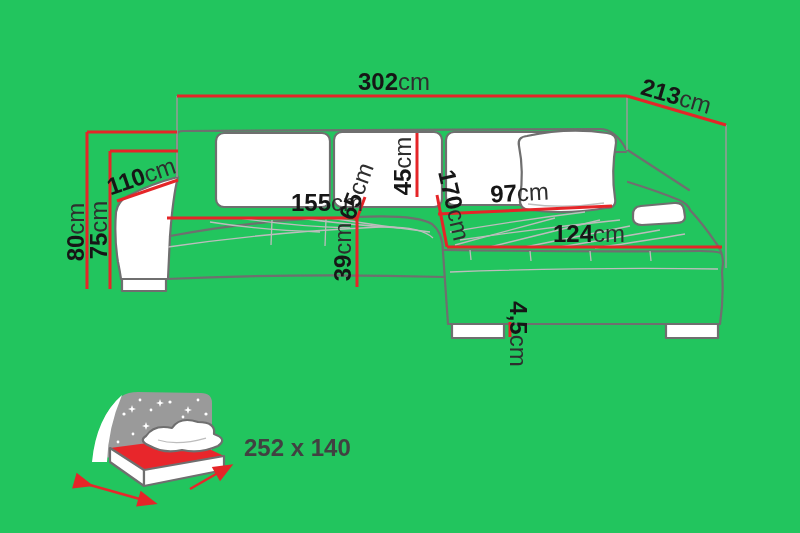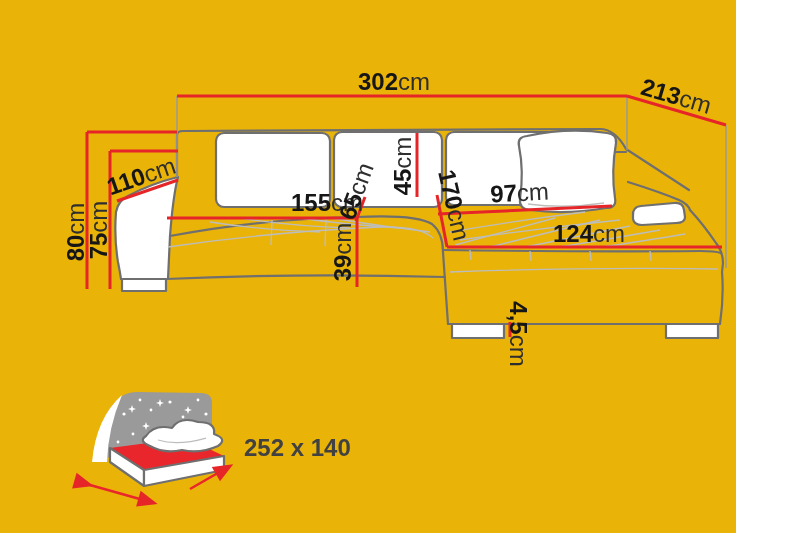--- a/index.html
+++ b/index.html
@@ -1,16 +1,16 @@
 <!DOCTYPE html>
 <html><head>
 <meta charset="utf-8">
 <style>
   html,body{margin:0;padding:0;background:#ffffff;}
-  .canvas{position:relative;width:736px;height:533px;background:#eab308;overflow:hidden;}
+  .canvas{position:relative;width:800px;height:533px;background:#22c55e;overflow:hidden;}
   svg{display:block;}
   text{font-family:"Liberation Sans",sans-serif;font-size:24px;}
   .n{font-weight:700;fill:#161616;}
   .u{font-weight:400;fill:#2e2e2e;}
   .dim{stroke:#e52528;stroke-width:3;fill:none;stroke-linecap:butt;}
   .ext{stroke:#9a9a9a;stroke-width:1.5;fill:none;}
   .o{stroke:#6f6f6f;stroke-width:2.2;fill:none;stroke-linecap:round;stroke-linejoin:round;}
   .of{stroke:#6f6f6f;stroke-width:2.2;fill:#ffffff;stroke-linecap:round;stroke-linejoin:round;}
   .tuft{stroke:#bdbdbd;stroke-width:1.3;fill:none;}
   .bed-label{font-weight:700;fill:#414141;font-size:24px;}

